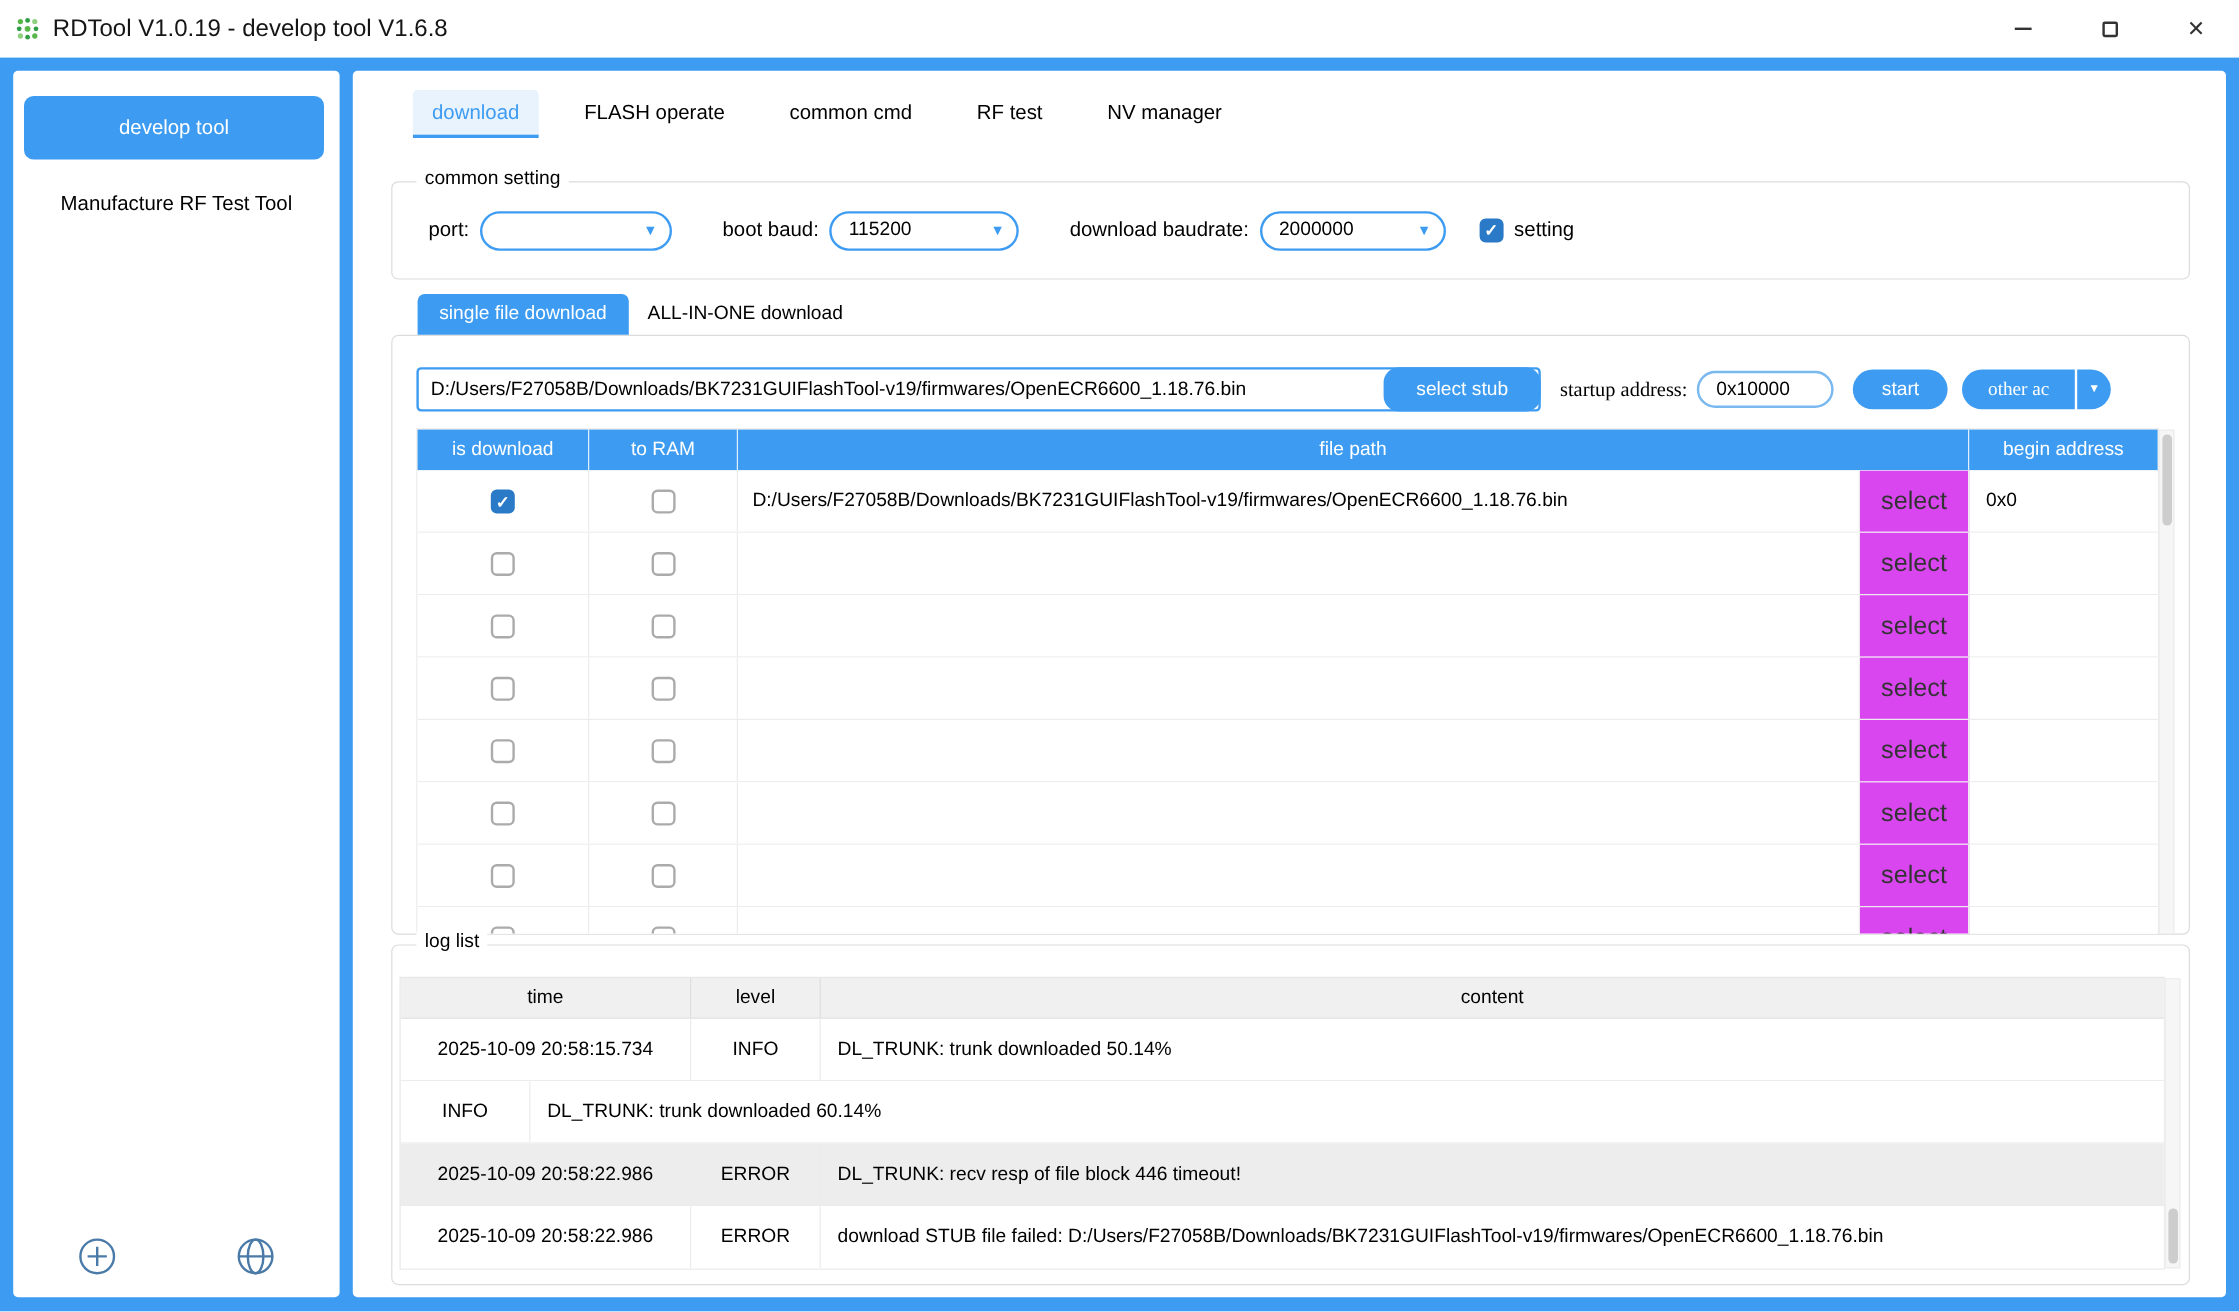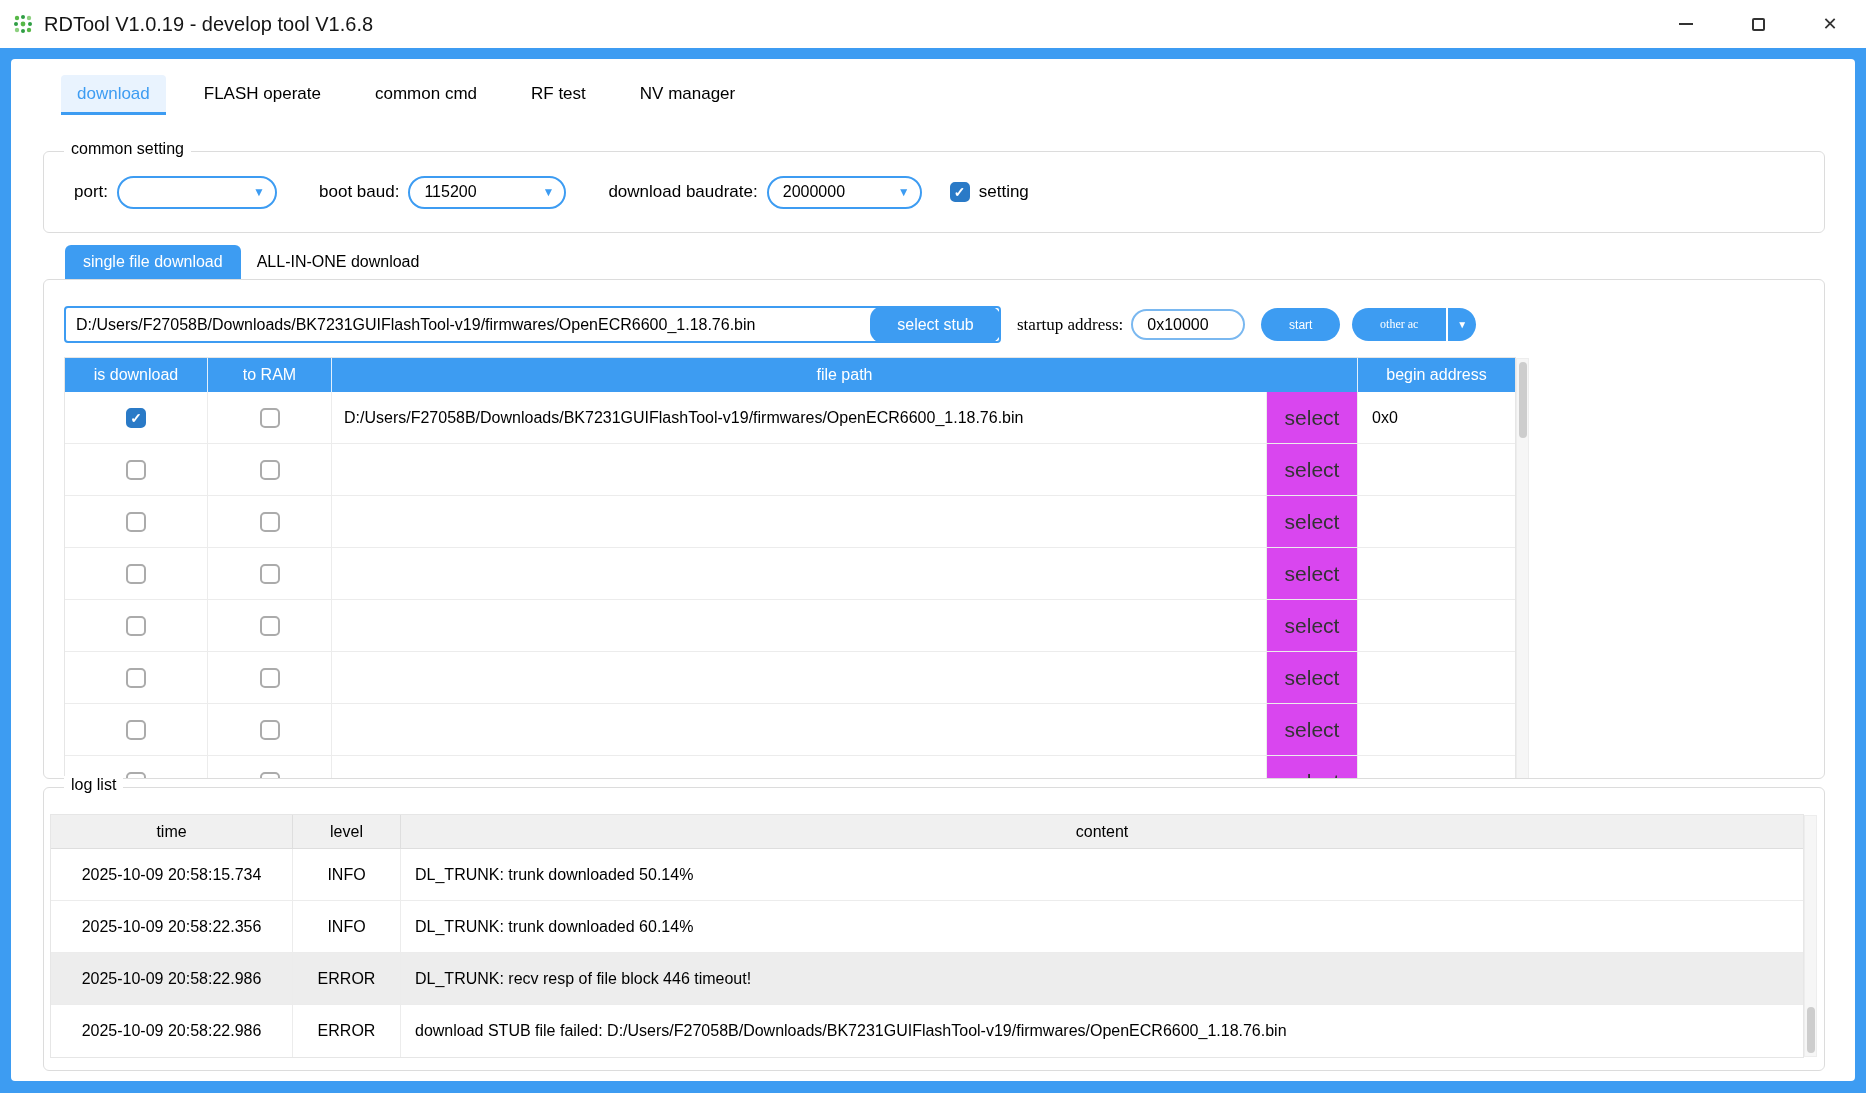--- a/index.html
+++ b/index.html
@@ -87,21 +87,21 @@
   .stub-btn{
     position:absolute;right:-2px;top:-2px;bottom:-2px;width:131px;background:var(--accent);
     color:#fff;font-size:16px;border-radius:13px;display:flex;align-items:center;justify-content:center;cursor:pointer;
   }
   .startup-lbl{margin-left:16px;font-family:Liberation Serif, serif;}
   .startup-input{
     margin-left:8px;width:114px;height:31px;border:2px solid #7ab8f0;border-radius:16px;
     display:flex;align-items:center;padding-left:14px;font-size:16px;background:#fff;cursor:text;flex:none;
   }
   .btn{
-    background:var(--accent);color:#fff;font-size:12px;display:flex;align-items:center;
+    background:var(--accent);color:#fff;font-size:16px;display:flex;align-items:center;
     justify-content:center;cursor:pointer;flex:none;
   }
   .start-btn{margin-left:16px;width:79px;height:33px;border-radius:17px;}
   .split-btn{display:flex;margin-left:12px;flex:none;font-family:Liberation Serif, serif;}
   .split-main{width:94px;height:33px;border-radius:17px 0 0 17px;}
   .split-arrow{width:28px;height:33px;margin-left:2px;border-radius:0 17px 17px 0;font-size:10px;}
   
   .ftable{margin-top:14px;position:relative;border:1px solid #e6e6e6;border-bottom:none;width:1452px;}
   .fhead{display:flex;background:var(--accent);color:#fff;height:34px;font-size:16px;}
   .fh{display:flex;align-items:center;justify-content:center;border-right:1px solid rgba(255,255,255,0.85);}
@@ -164,20 +164,36 @@
         <span class="glyph-max"></span>
       </div>
     <div class="win-btn">
         <span class="glyph-close">✕</span>
       </div>
   </div>
 </div>
 
 <div class="frame">
 
+  <div class="sidebar">
+    <div class="side-btn">develop tool</div>
+    <div class="side-item">Manufacture RF Test Tool</div>
+    <div class="side-footer">
+      <svg width="36" height="36" viewBox="0 0 36 36">
+        <circle cx="18" cy="18" r="14" fill="none" stroke="#4a7aa8" stroke-width="2"></circle>
+        <line x1="18" y1="10" x2="18" y2="26" stroke="#4a7aa8" stroke-width="2"></line>
+        <line x1="10" y1="18" x2="26" y2="18" stroke="#4a7aa8" stroke-width="2"></line>
+      </svg>
+      <svg width="36" height="36" viewBox="0 0 36 36">
+        <circle cx="18" cy="18" r="14" fill="none" stroke="#4a7aa8" stroke-width="2"></circle>
+        <ellipse cx="18" cy="18" rx="6.5" ry="14" fill="none" stroke="#4a7aa8" stroke-width="2"></ellipse>
+        <line x1="4" y1="18" x2="32" y2="18" stroke="#4a7aa8" stroke-width="2"></line>
+      </svg>
+    </div>
+  </div>
 
   <div class="main">
 
     <div class="tabs">
       <div class="tab active">download</div>
       <div class="tab">FLASH operate</div>
       <div class="tab">common cmd</div>
       <div class="tab">RF test</div>
       <div class="tab">NV manager</div>
     </div>
@@ -347,21 +363,20 @@
           <div class="lh lh-level">level</div>
           <div class="lh lh-content">content</div>
         </div>
         <div class="lbody">
           <div class="lrow">
             <div class="lc lc-time">2025-10-09 20:58:15.734</div>
             <div class="lc lc-level">INFO</div>
             <div class="lc lc-content">DL_TRUNK: trunk downloaded 50.14%</div>
           </div>
           <div class="lrow">
-            <div class="lc lc-time">2025-10-09 20:58:22.356</div>
             <div class="lc lc-level">INFO</div>
             <div class="lc lc-content">DL_TRUNK: trunk downloaded 60.14%</div>
           </div>
           <div class="lrow">
             <div class="lc lc-time">2025-10-09 20:58:22.986</div>
             <div class="lc lc-level">ERROR</div>
             <div class="lc lc-content">DL_TRUNK: recv resp of file block 446 timeout!</div>
           </div>
           <div class="lrow">
             <div class="lc lc-time">2025-10-09 20:58:22.986</div>

